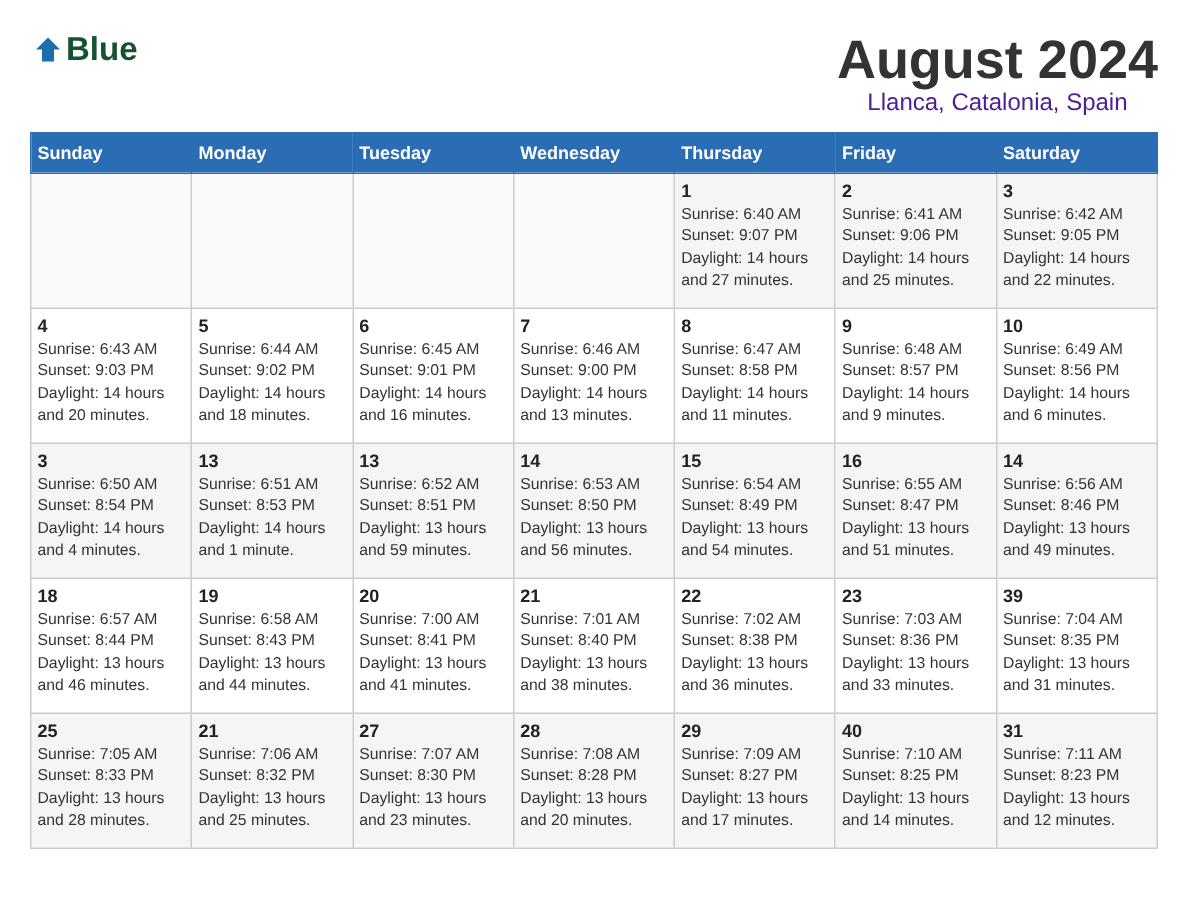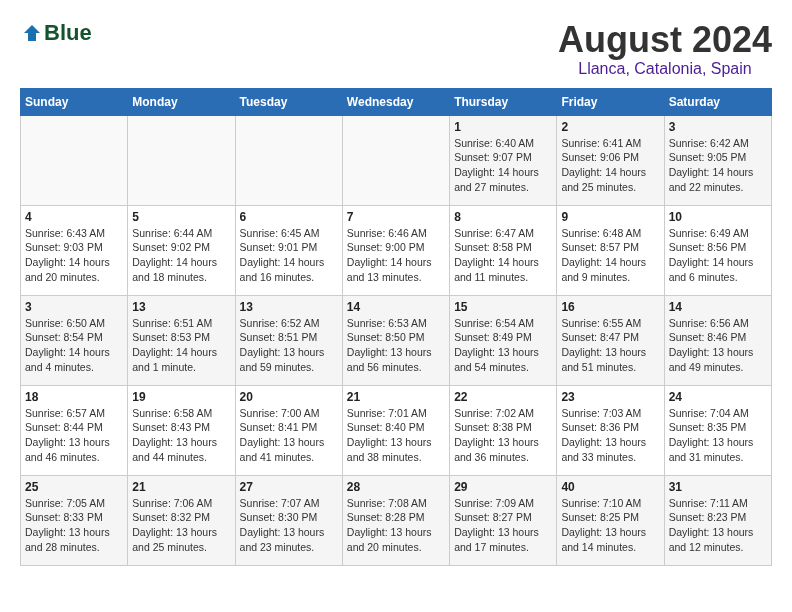--- a/index.html
+++ b/index.html
@@ -219,21 +219,21 @@
         </td>
         <td>
           <span class="day-number">22</span>
           <div class="day-info">Sunrise: 7:02 AM<br>Sunset: 8:38 PM<br>Daylight: 13 hours and 36 minutes.</div>
         </td>
         <td>
           <span class="day-number">23</span>
           <div class="day-info">Sunrise: 7:03 AM<br>Sunset: 8:36 PM<br>Daylight: 13 hours and 33 minutes.</div>
         </td>
         <td>
-          <span class="day-number">24</span>
+          <span class="day-number">39</span>
           <div class="day-info">Sunrise: 7:04 AM<br>Sunset: 8:35 PM<br>Daylight: 13 hours and 31 minutes.</div>
         </td>
       </tr>
       <tr>
         <td>
           <span class="day-number">25</span>
           <div class="day-info">Sunrise: 7:05 AM<br>Sunset: 8:33 PM<br>Daylight: 13 hours and 28 minutes.</div>
         </td>
         <td>
           <span class="day-number">21</span>

